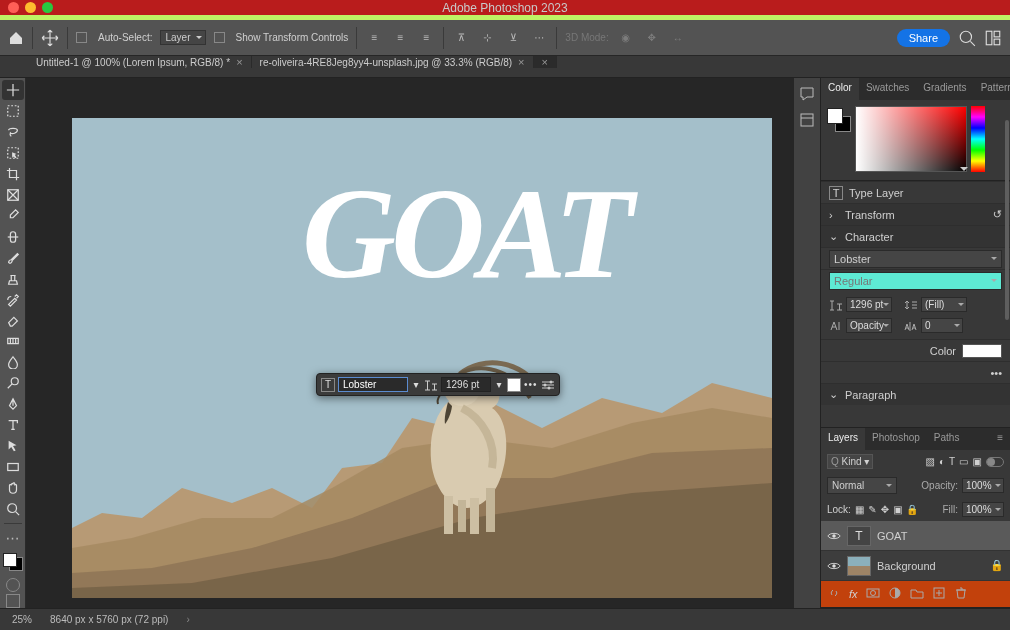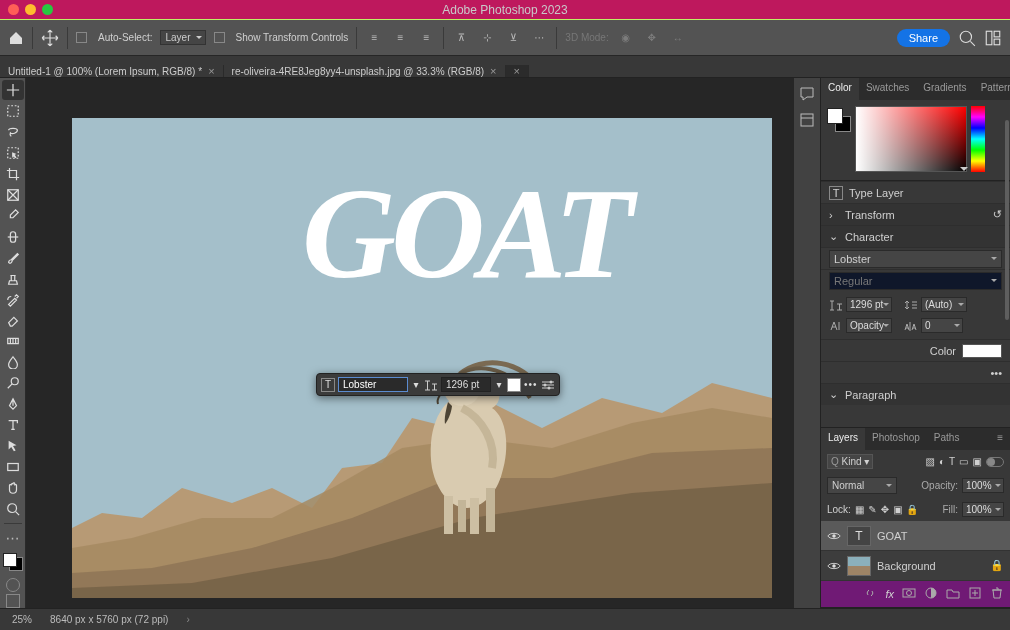--- a/index.html
+++ b/index.html
@@ -16,37 +16,37 @@
     --accent:#0a84ff;
     --share:#1473e6;
     --sky:#a2c0c9;
     --rock:#b59a78;
     --rock2:#8f7b5e;
     --rock3:#6d5d45;
   }
   *{box-sizing:border-box;font-family:-apple-system,Helvetica,Arial,sans-serif;user-select:none}
   html,body{margin:0;padding:0;width:1010px;height:630px;overflow:hidden;background:var(--bg);color:var(--text);font-size:11px}
   
-  .titlebar{height:20px;background:#be185d;display:flex;align-items:center;position:relative;border-bottom:1px solid #bef264}
+  .titlebar{height:20px;background:#b91c1c;display:flex;align-items:center;position:relative;border-bottom:5px solid #bef264}
   .traffic{display:flex;gap:6px;margin-left:8px}
   .tl{width:11px;height:11px;border-radius:50%}
   .red{background:#ff5f57}.yellow{background:#febc2e}.green{background:#28c840}
   .titlebar .title{position:absolute;left:0;right:0;text-align:center;font-size:12px;color:#c9c9c9}
   
   .optbar{height:36px;background:#535353;display:flex;align-items:center;padding:0 8px;gap:8px;border-bottom:1px solid #262626;font-size:10px}
   .optbar .home{width:16px;height:14px;position:relative}
   .home svg{width:16px;height:14px;fill:#ddd}
   .sep{width:1px;height:22px;background:#3a3a3a}
   .chk{width:11px;height:11px;border:1px solid #888;display:inline-block;vertical-align:middle;margin-right:3px}
   .drop{background:#454545;border:1px solid #333;padding:1px 14px 1px 4px;position:relative;color:#ccc}
   .drop::after{content:"";position:absolute;right:3px;top:5px;border:3px solid transparent;border-top-color:#ccc}
   .ico{width:18px;height:18px;display:flex;align-items:center;justify-content:center;color:#bbb}
   .share-btn{background:var(--share);color:#fff;border-radius:16px;padding:3px 12px;font-size:11px;margin-left:auto}
   
-  .tabs{height:22px;background:#383838;display:flex;align-items:flex-end;border-bottom:1px solid #222}
+  .tabs{height:22px;background:#383838;display:flex;align-items:flex-start;padding-left:28px;border-bottom:1px solid #222}
   .tab{display:flex;align-items:center;padding:0 8px;color:#ccc;font-size:10px;gap:6px;border-right:1px solid #2a2a2a}
   .tab.active{background:#2b2b2b}
   .tab .x{color:#999;font-size:11px}
   
   .mainrow{display:flex;height:calc(630px - 20px - 36px - 22px - 22px)}
   .toolcol{width:26px;background:#535353;border-right:1px solid #2a2a2a;display:flex;flex-direction:column;align-items:center;padding-top:2px;gap:1px}
   .tool{width:22px;height:22px;display:flex;align-items:center;justify-content:center;color:#ddd;position:relative}
   .tool.sel{background:#333;border-radius:3px}
   .tool svg{width:14px;height:14px;stroke:#ddd;fill:none;stroke-width:1.4}
   .swatch-big{width:20px;height:20px;margin-top:4px;position:relative}
@@ -98,21 +98,21 @@
   .color-chip{width:40px;height:14px;background:#fff;border:1px solid #555}
   .para-body{display:flex;gap:4px;padding:6px 8px;flex-wrap:wrap}
   
   .layer-ctrl{display:flex;align-items:center;gap:4px;padding:4px 6px;font-size:10px}
   .layer-list{background:#3d3d3d}
   .layer{display:flex;align-items:center;height:30px;border-bottom:1px solid #333;padding:0 6px;gap:6px}
   .layer.sel{background:#5a5a5a}
   .eye{width:14px;height:14px}
   .layer-thumb{width:24px;height:20px;border:1px solid #666;display:flex;align-items:center;justify-content:center;font-size:12px;color:#ddd;background:#444}
   .layer-thumb.img{background:linear-gradient(to bottom,#8bb0bb 50%,#9e8466 50%)}
-  .layer-foot{height:26px;display:flex;align-items:center;justify-content:flex-end;gap:8px;padding:0 6px;background:#701a75}
+  .layer-foot{height:26px;display:flex;align-items:center;gap:8px;padding:0 6px;background:#c2410c}
   .layer-foot svg{width:14px;height:14px;stroke:#aaa;fill:none}
   
   .status{height:22px;background:#383838;border-top:1px solid #222;display:flex;align-items:center;padding:0 12px;gap:18px;font-size:10px;color:#bbb}
   
   .scrollbar{position:absolute;right:2px;top:40px;width:4px;height:100px;background:#5e5e5e;border-radius:2px}
 </style>
 </head>
 <body>
 
 <div class="titlebar">
@@ -415,34 +415,34 @@
           <span style="margin-left:auto">↺</span>
         </div>
         <div class="prop-row hdr">
           <span class="expand">⌄</span>
           <span>Character</span>
         </div>
         <div class="prop-row">
           <div class="wide-select">Lobster</div>
         </div>
         <div class="prop-row" style="color:#777">
-          <div class="wide-select" style="color:#777;background:#0f172a">Regular</div>
+          <div class="wide-select" style="color:#777;background:#5eead4">Regular</div>
         </div>
         <div class="prop-grid">
           <div class="prop-item">
               <svg viewBox="0 0 14 12">
                 <path d="M1 11h4M3 11V2M1 2h4M8 11h5M10.5 11V5M8 5h5"></path>
               </svg>
               <div class="num-field">1296 pt</div>
             </div>
           <div class="prop-item">
               <svg viewBox="0 0 14 12">
                 <path d="M3 2v8M1 4l2-2 2 2M1 8l2 2 2-2M8 3h5M8 6h5M8 9h5"></path>
               </svg>
-              <div class="num-field">(Auto)</div>
+              <div class="num-field">(Fill)</div>
             </div>
           <div class="prop-item">
               <svg viewBox="0 0 14 12">
                 <path d="M2 10l3-8 3 8M3 7h4M10 2v8"></path>
               </svg>
               <div class="num-field">Opacity</div>
             </div>
           <div class="prop-item">
               <svg viewBox="0 0 14 12">
                 <path d="M1 10l2-6 2 6M2 8h2M8 10l2-6 2 6M9 8h2M6 2v9"></path>

